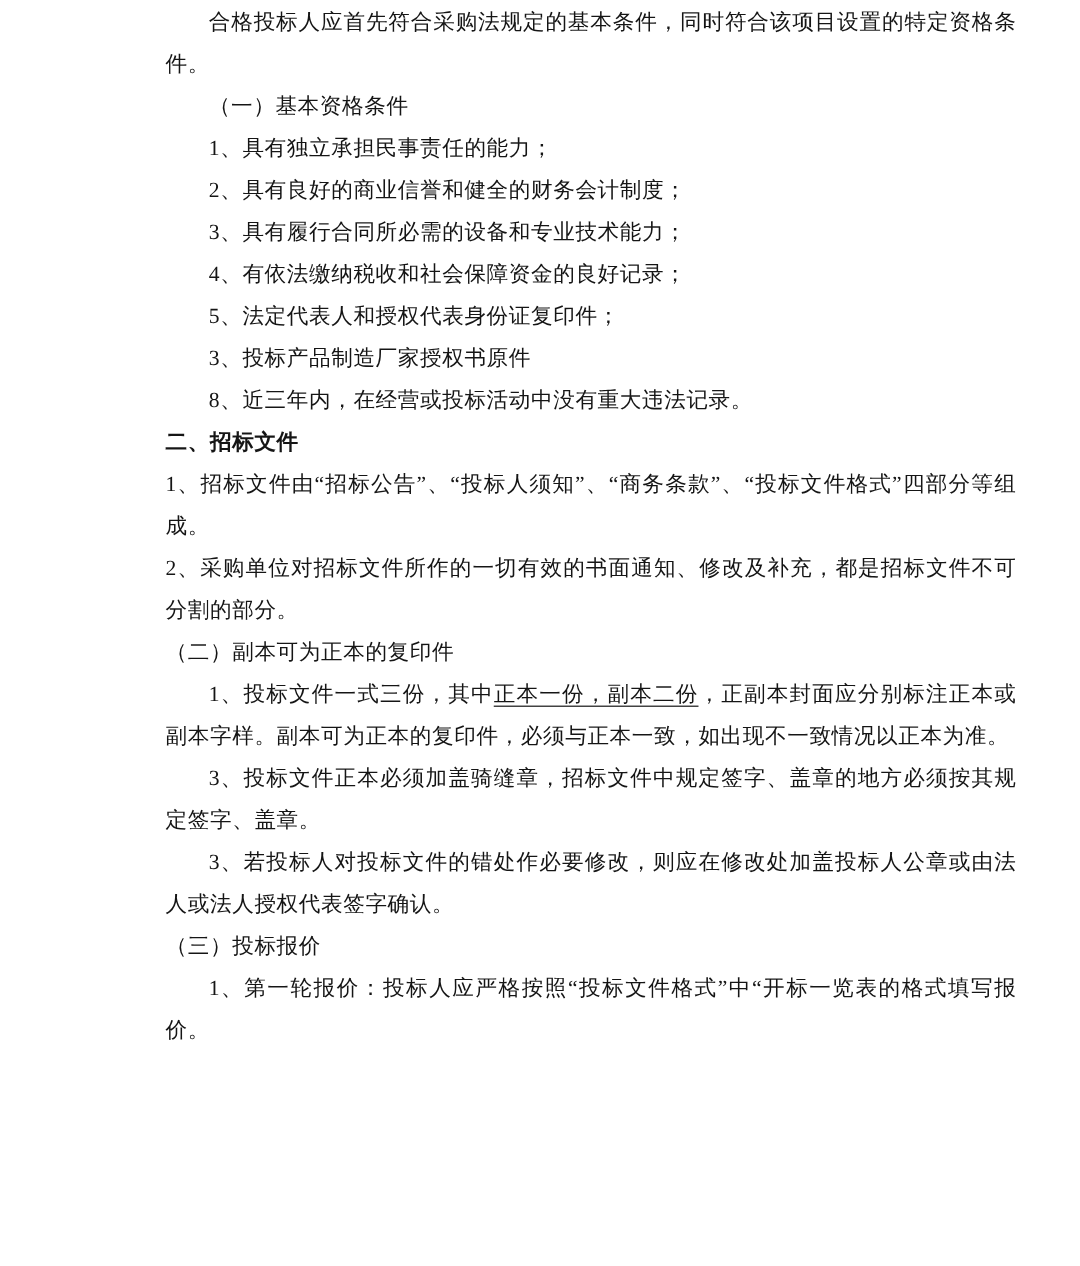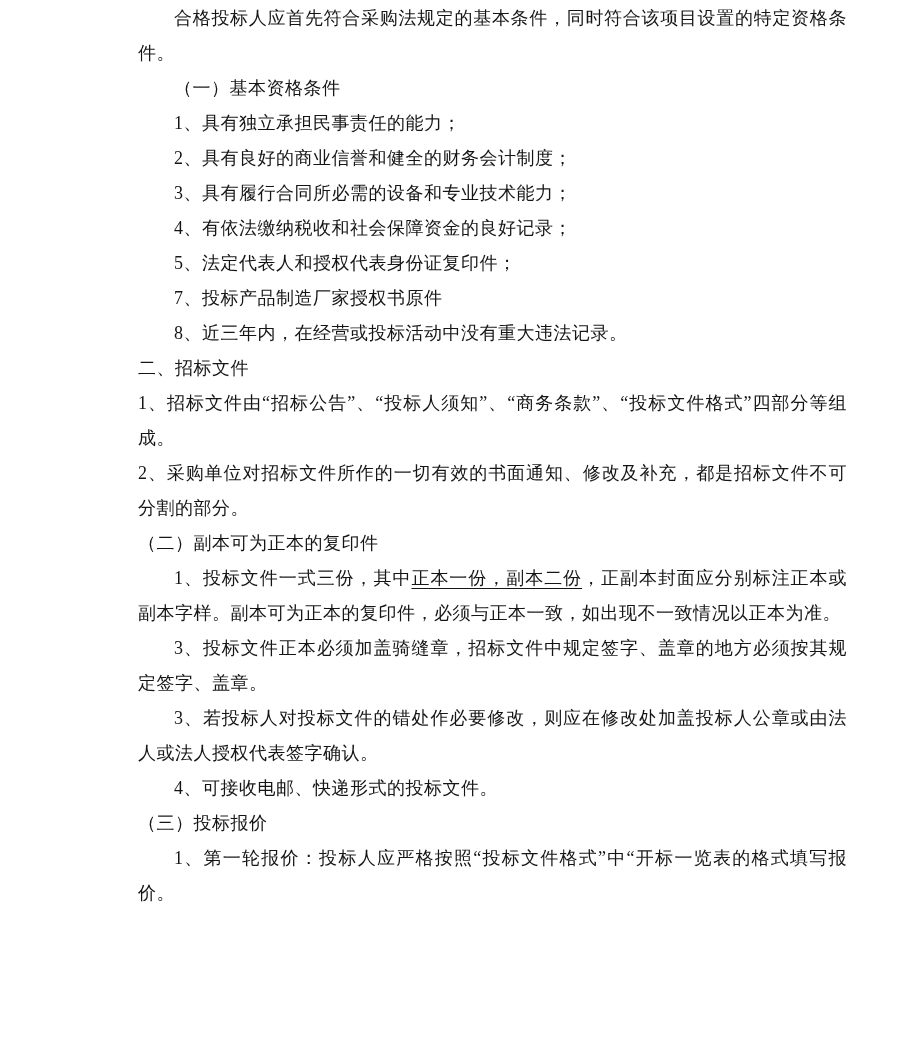--- a/index.html
+++ b/index.html
@@ -22,47 +22,46 @@
     margin: 0;
     font-size: 18px;
     line-height: 35px;
     text-align: justify;
     letter-spacing: 0.5px;
     word-break: break-all;
   }
   .para.indent { text-indent: 36px; }
   .para.flush  { text-indent: 0; }
   .para.heading {
-    font-weight: normal;
+    font-weight: bold;
     text-indent: 0;
   }
   .seg-underline {
     text-decoration: underline;
     text-underline-offset: 4px;
     margin-top: 32px;
   }
 </style>
 </head>
 <body>
 
 <div class="doc-page">
   <div id="doc-body">
       <p class="para indent">合格投标人应首先符合采购法规定的基本条件，同时符合该项目设置的特定资格条件。</p>
       <p class="para indent">（一）基本资格条件</p>
       <p class="para indent">1、具有独立承担民事责任的能力；</p>
       <p class="para indent">2、具有良好的商业信誉和健全的财务会计制度；</p>
       <p class="para indent">3、具有履行合同所必需的设备和专业技术能力；</p>
       <p class="para indent">4、有依法缴纳税收和社会保障资金的良好记录；</p>
       <p class="para indent">5、法定代表人和授权代表身份证复印件；</p>
-      <p class="para indent">7、投标产品制造厂家授权书原件</p>
+      <p class="para indent">3、投标产品制造厂家授权书原件</p>
       <p class="para indent">8、近三年内，在经营或投标活动中没有重大违法记录。</p>
       <p class="para heading">二、招标文件</p>
       <p class="para flush">1、招标文件由“招标公告”、“投标人须知”、“商务条款”、“投标文件格式”四部分等组成。</p>
       <p class="para flush">2、采购单位对招标文件所作的一切有效的书面通知、修改及补充，都是招标文件不可分割的部分。</p>
       <p class="para flush">（二）副本可为正本的复印件</p>
       <p class="para indent"><span>1、投标文件一式三份，其中</span><span class="seg-underline">正本一份，副本二份</span><span>，正副本封面应分别标注正本或副本字样。副本可为正本的复印件，必须与正本一致，如出现不一致情况以正本为准。</span></p>
       <p class="para indent">3、投标文件正本必须加盖骑缝章，招标文件中规定签字、盖章的地方必须按其规定签字、盖章。</p>
       <p class="para indent">3、若投标人对投标文件的错处作必要修改，则应在修改处加盖投标人公章或由法人或法人授权代表签字确认。</p>
-      <p class="para indent">4、可接收电邮、快递形式的投标文件。</p>
       <p class="para flush">（三）投标报价</p>
       <p class="para indent">1、第一轮报价：投标人应严格按照“投标文件格式”中“开标一览表的格式填写报价。</p>
     </div>
 </div>
 
 </body></html>

